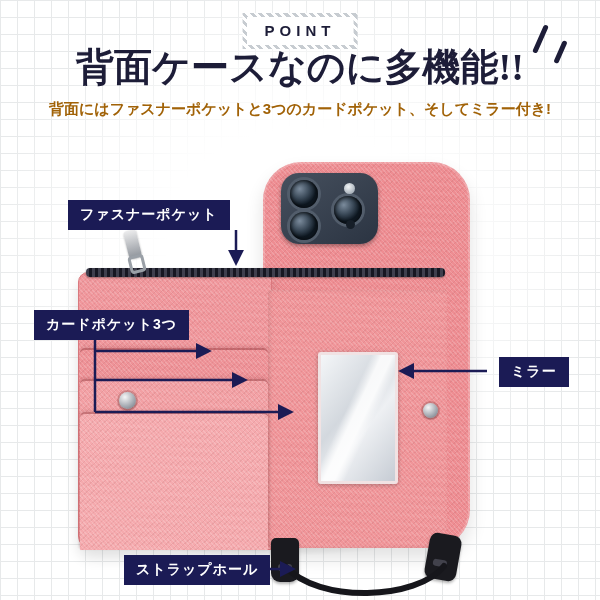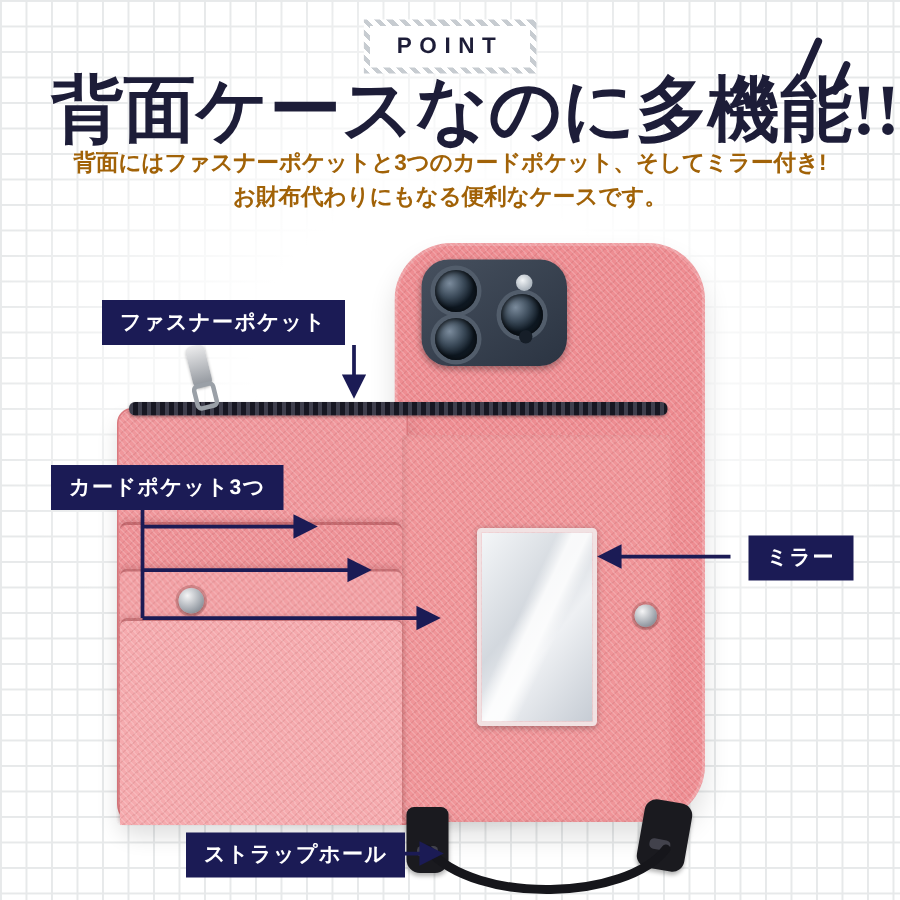--- a/index.html
+++ b/index.html
@@ -25,22 +25,22 @@
     border:4px solid transparent;
     background:
       linear-gradient(#ffffff,#ffffff) padding-box,
       repeating-linear-gradient(45deg,#c7ccd1 0 3px,#ffffff 3px 6px) border-box;
   }
   .point-box span{
     font-weight:bold; font-size:15px; letter-spacing:5px; color:var(--ink,#1d1d38);
   }
   .title{
     position:absolute; top:46px; left:0; width:100%; z-index:3;
-    text-align:right; font-family:"Liberation Serif","DejaVu Serif",serif;
-    font-weight:bold; font-size:48px; line-height:1.15; color:var(--ink,#1d1d38);
+    text-align:center; font-family:"Liberation Serif","DejaVu Serif",serif;
+    font-weight:bold; font-size:38px; line-height:1.15; color:var(--ink,#1d1d38);
     letter-spacing:0px;
   }
   .accent{
     position:absolute; width:5px; background:var(--ink,#1d1d38); border-radius:3px; z-index:3;
   }
   .accent.a1{ left:538px; top:24px; height:30px; transform:rotate(24deg); }
   .accent.a2{ left:558px; top:40px; height:24px; transform:rotate(24deg); }
   .desc{
     position:absolute; top:98px; left:0; width:100%; z-index:3;
     text-align:center; font-size:15px; line-height:1.5; color:#a16207; font-weight:bold;
@@ -160,21 +160,20 @@
   <div class="point-box">
     <span>POINT</span>
   </div>
 
   <div class="title">背面ケースなのに多機能!!</div>
   <div class="accent a1"></div>
   <div class="accent a2"></div>
 
   <div class="desc">
     <span>背面にはファスナーポケットと3つのカードポケット、そしてミラー付き!</span><br>
-    <span>お財布代わりにもなる便利なケースです。</span>
   </div>
 
   <div class="case-shadow"></div>
   <div class="phone fabric"></div>
   <div class="camera-module"></div>
   <div class="lens l1"></div>
   <div class="lens l2"></div>
   <div class="lens l3"></div>
   <div class="flash"></div>
   <div class="lidar"></div>

